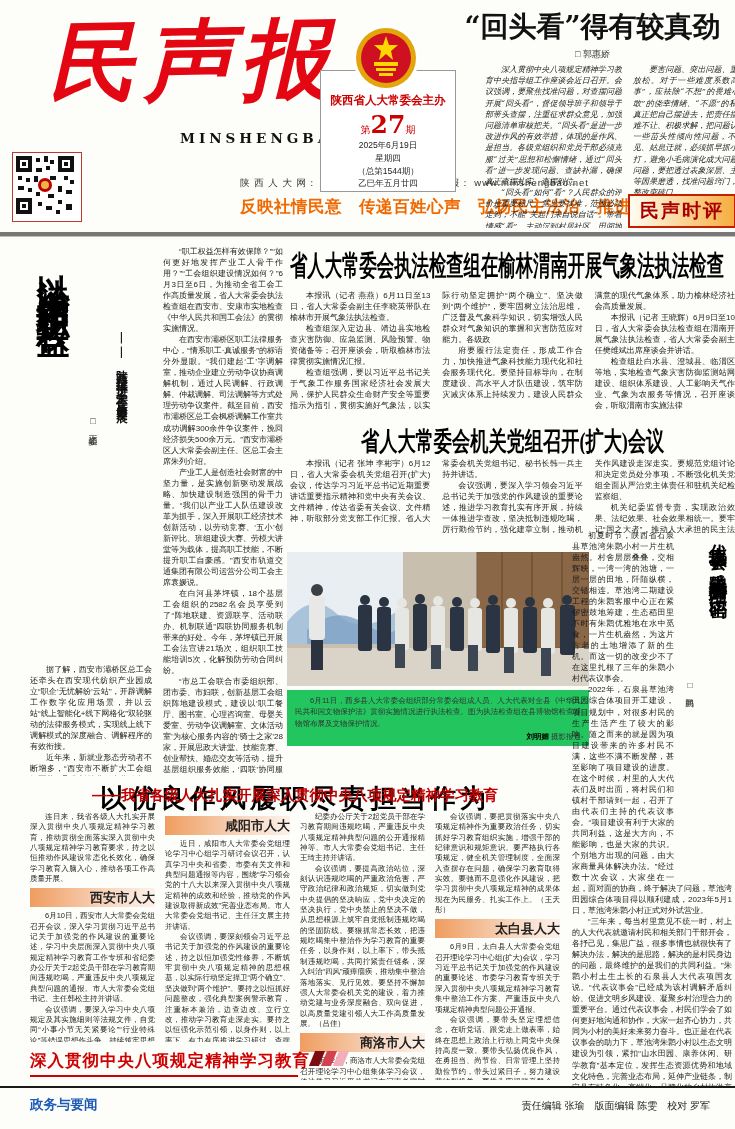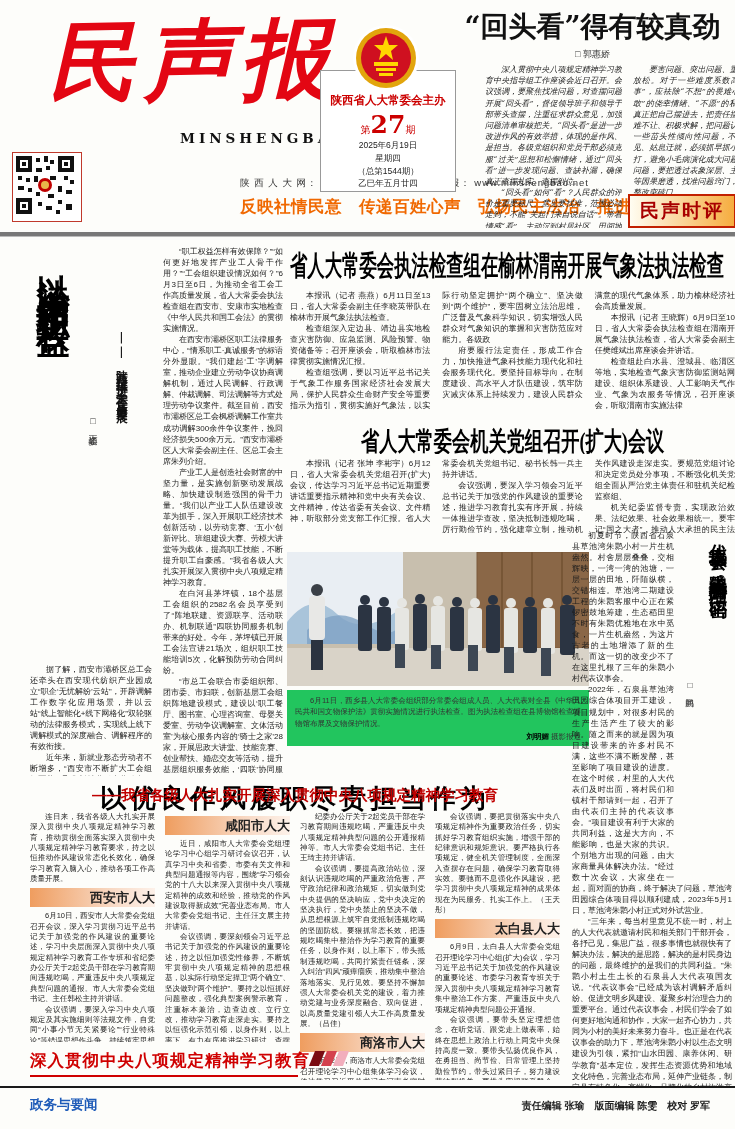--- a/index.html
+++ b/index.html
@@ -86,21 +86,21 @@
         background:linear-gradient(90deg,#ef9d5f 0%,#f8d9c4 65%,#fdf1e9 100%);}
   .body75{font-size:7.5px;line-height:1.38;text-align:justify;color:#1c1c1c;}
   .banner{position:absolute;left:0;top:238px;width:268px;border-bottom:2.5px solid #cf0000;
         padding-bottom:3px;color:#cf0000;font-size:16.5px;font-weight:bold;letter-spacing:1px;
         white-space:nowrap;}
   .pg{display:inline-block;width:10px;height:15px;transform:skewX(-22deg);margin-left:2px;}
   .pg1{background:#7a0c12;}.pg2{background:#d4424e;}.pg3{background:#f2aebc;}
   
   .rule-bot{position:absolute;left:0;top:1086px;width:735px;height:2px;background:#1a1a1a;}
   .foot-label{position:absolute;left:30px;top:1096px;font-size:13.5px;font-weight:bold;color:#1e5bb8;}
-  .foot-editors{position:absolute;right:25px;top:1099px;font-size:10px;font-weight:bold;color:#222;}
+  .foot-editors{position:absolute;right:25px;top:1099px;font-size:10px;font-weight:normal;color:#222;}
 </style>
 </head>
 <body>
 
 <div class="page">
 
   <div class="logo">民声报</div>
   <div class="latin">MINSHENGBAO</div>
   <div class="qr">
     <svg width="62" height="62" viewBox="0 0 62 62">
@@ -193,21 +193,21 @@
       <div class="u-author vtext">□ 王姿頔</div>
       <div class="u-sub vtext">——陕西持续推进工会工作高质量发展</div>
     </div>
     <div class="u-texta body8">
         <p>据了解，西安市灞桥区总工会还牵头在西安现代纺织产业园成立“职企‘无忧解纷’云站”，开辟调解工作数字化应用场景，并以云站“线上智能化+线下网格化”双轮驱动的法律服务模式，实现线上线下调解模式的深度融合、调解程序的有效衔接。</p>
         <p>近年来，新就业形态劳动者不断增多，“西安市不断扩大工会组织覆盖，聚焦新就业形态劳动者，创新推行‘全域+’工会工作机制，将建会入会植入权益维护、服务关爱等工作，通过‘商协会+工会’‘单独建+联合建’等模式，推动成立西安市物流行业、邮政快递行业、巡游车网约车行业等多家行业性工会联合会。”西安市总工会常务副主席王雷介绍。</p>
       </div>
     <div class="u-textb body8">
         <p>“职工权益怎样有效保障？”“如何更好地发挥产业工人骨干作用？”“工会组织建设情况如何？”6月3日至6日，为推动全省工会工作高质量发展，省人大常委会执法检查组在西安市、安康市实地检查《中华人民共和国工会法》的贯彻实施情况。</p>
         <p>在西安市灞桥区职工法律服务中心，“情系职工·真诚服务”的标语分外显眼。“我们建起‘工’字调解室，推动企业建立劳动争议协商调解机制，通过人民调解、行政调解、仲裁调解、司法调解等方式处理劳动争议案件。截至目前，西安市灞桥区总工会枫桥调解工作室共成功调解300余件争议案件，挽回经济损失500余万元。”西安市灞桥区人大常委会副主任、区总工会主席朱列介绍。</p>
-        <p>产业工人是创造社会财富的中坚力量，是实施创新驱动发展战略、加快建设制造强国的骨干力量。“我们以产业工人队伍建设改革为抓手，深入开展职工经济技术创新活动，以劳动竞赛、‘五小’创新评比、班组建设大赛、劳模大讲堂等为载体，提高职工技能，不断提升职工自豪感。”我省各级人大扎实开展深入贯彻中央八项规定精神学习教育。</p>
+        <p>产业工人是创造社会财富的中坚力量，是实施创新驱动发展战略、加快建设制造强国的骨干力量。“我们以产业工人队伍建设改革为抓手，深入开展职工经济技术创新活动，以劳动竞赛、‘五小’创新评比、班组建设大赛、劳模大讲堂等为载体，提高职工技能，不断提升职工自豪感。”西安市轨道交通集团有限公司运营分公司工会主席袁媛说。</p>
         <p>在白河县茅坪镇，18个基层工会组织的2582名会员享受到了“阵地联建、资源联享、活动联办、机制联通”四联协同服务机制带来的好处。今年，茅坪镇已开展工会法宣讲21场次，组织职工技能培训5次，化解预防劳动合同纠纷。</p>
         <p>“市总工会联合市委组织部、团市委、市妇联，创新基层工会组织阵地建设模式，建设以‘职工餐厅、图书室、心理咨询室、母婴关爱室、劳动争议调解室、文体活动室’为核心服务内容的‘骑士之家’28家，开展思政大讲堂、技能竞赛、创业帮扶、婚恋交友等活动，提升基层组织服务效能，‘四联’协同服务机制获评全省重点工作创新案例。”安康市总工会常务副主席宋军介绍。</p>
       </div>
   </div>
 
   <div class="w-head"><span class="cond">省人大常委会执法检查组在榆林渭南开展气象法执法检查</span></div>
   <div class="w-body">
     <div class="body8">
         <p>本报讯（记者 燕燕）6月11日至13日，省人大常委会副主任李晓英带队在榆林市开展气象法执法检查。</p>
         <p>检查组深入定边县、靖边县实地检查灾害防御、应急监测、风险预警、物资储备等；召开座谈会，听取榆林市法律贯彻实施情况汇报。</p>

